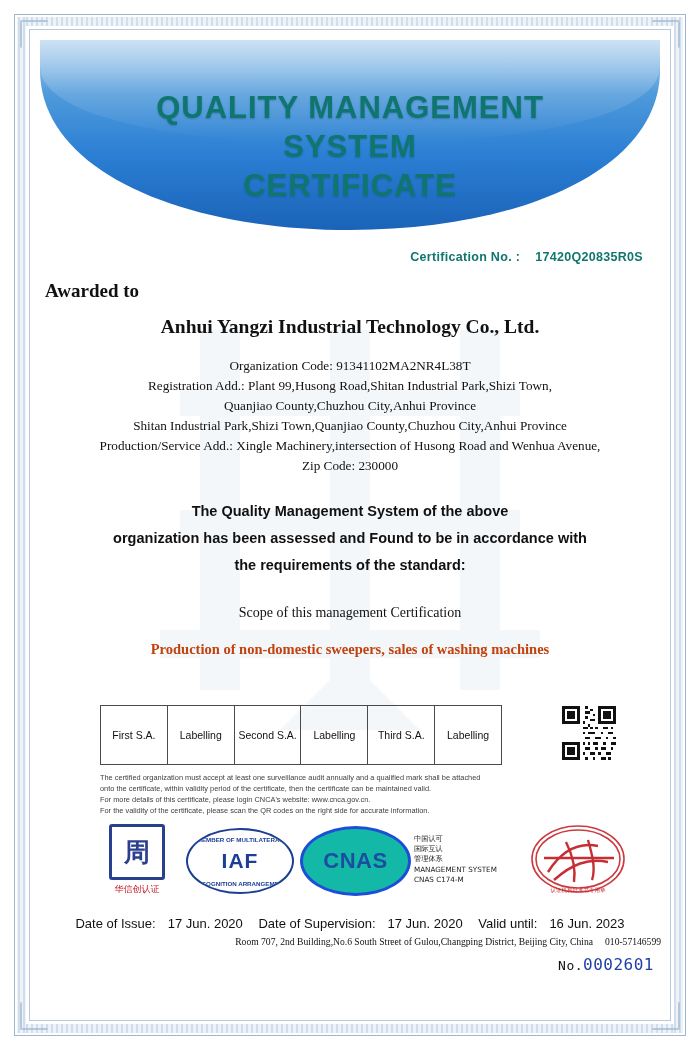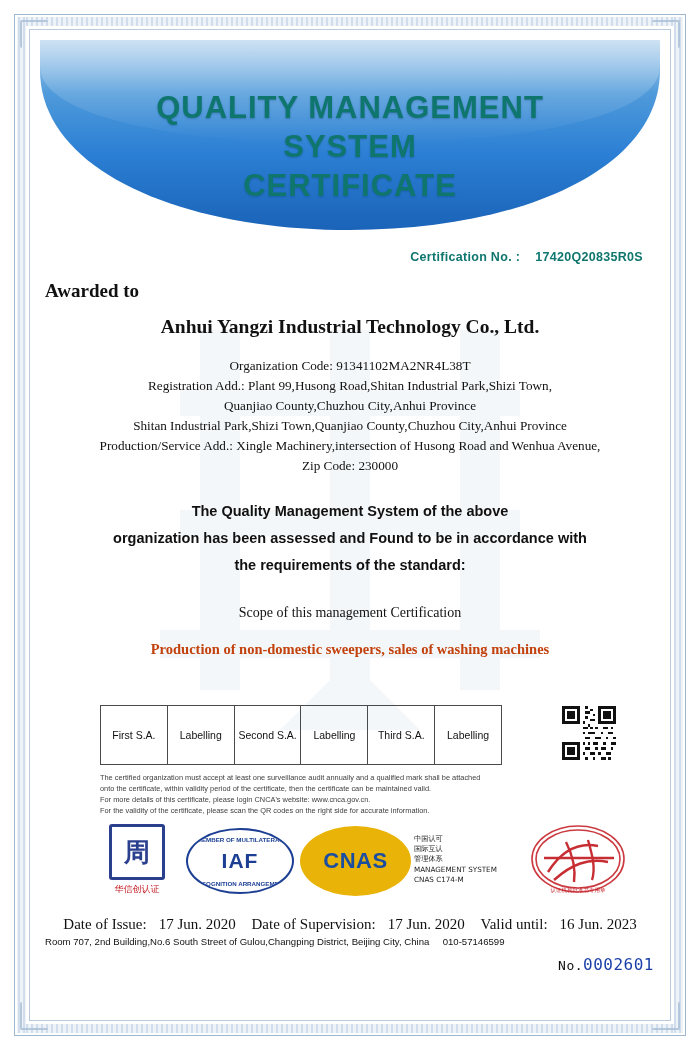--- a/index.html
+++ b/index.html
@@ -283,25 +283,25 @@
     font-weight: bold;
     color: #1c3f94;
     font-family: "Liberation Sans", sans-serif;
   }
   .iaf-top { top: 6px; }
   .iaf-bottom { bottom: 5px; }
 
   .logo-cnas { left: 212px; top: 6px; width: 105px; height: 64px; }
   .cnas-oval {
     width: 105px; height: 64px;
-    border: 3px solid #eab308;
+    border: 3px solid #1d4ed8;
     border-radius: 50%;
     position: relative;
     overflow: hidden;
-    background: #eab308;
+    background: #14b8a6;
   }
   .cnas-text {
     position: absolute;
     left: 0; right: 0; top: 50%;
     transform: translateY(-50%);
     text-align: center;
     font-family: "Liberation Sans", sans-serif;
     font-size: 22px;
     font-weight: bold;
     color: #1b4ea0;
@@ -318,33 +318,33 @@
   }
 
   .logo-seal { right: 2px; top: 0px; width: 120px; height: 78px; }
 
   
   .dates {
     position: absolute;
     left: 45px; right: 45px;
     top: 916px;
     text-align: center;
-    font-family: Liberation Serif, serif;
-    font-size: 15px;
+    font-family: Liberation Sans, sans-serif;
+    font-size: 13px;
     color: #111;
     z-index: 4;
   }
   .dates span { margin: 0 6px; }
 
   .addr-footer {
     position: absolute;
     left: 45px; right: 39px;
     top: 936px;
-    text-align: left;
-    font-family: Liberation Sans, sans-serif;
+    text-align: right;
+    font-family: Liberation Serif, serif;
     font-size: 9.6px;
     color: #111;
     z-index: 4;
   }
 
   .serial {
     position: absolute;
     right: 46px;
     top: 955px;
     font-family: "DejaVu Sans Mono", monospace;

